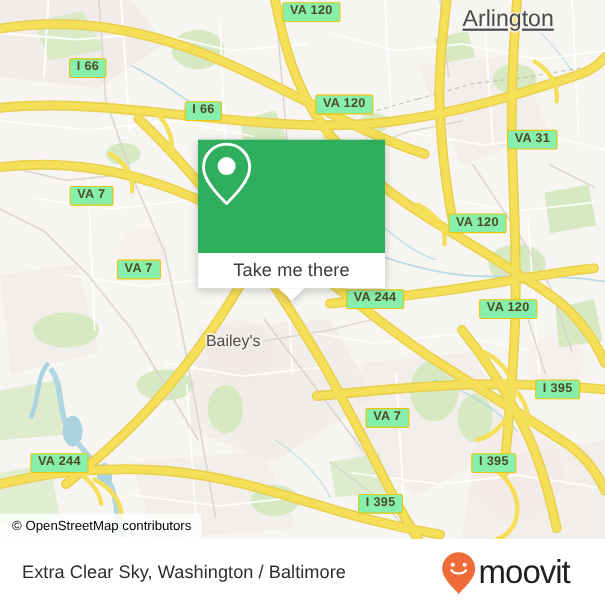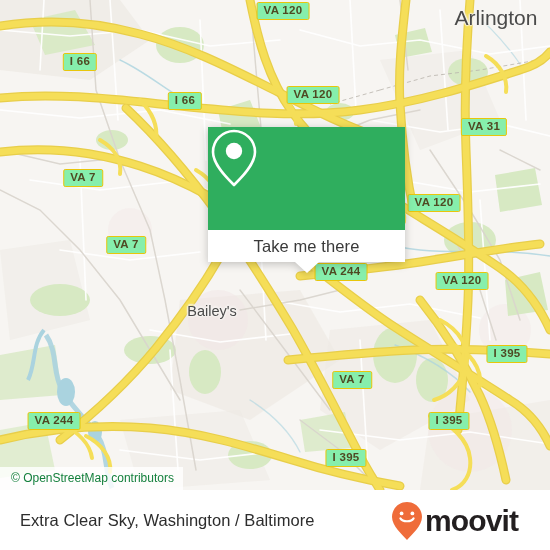--- a/index.html
+++ b/index.html
@@ -48,30 +48,30 @@
       0 1.4px 1.4px #f7f5f2, 0 -1.4px 1.4px #f7f5f2;
   }
   .place.city { font-size: 21px; }
   .place.town { font-size: 14.5px; line-height: 17px; }
 
   
   .attribution {
     position: absolute;
     left: 0; bottom: 0;
     background: rgba(255,255,255,0.80);
-    color: #15803d;
+    color: #000000;
     font-size: 12px;
     padding: 4px 9px 5px 11px;
   }
 
   
   .callout {
     position: absolute;
-    left: 208px; top: 127px;
-    width: 197px;
+    left: 180px; top: 127px;
+    width: 170px;
     filter: drop-shadow(0 2px 4px rgba(0,0,0,0.22));
   }
   .callout-top {
     height: 103px;
     background: #2fae5e;
     display: flex; align-items: center; justify-content: center;
   }
   .callout-bottom {
     height: 32px;
     background: #ffffff;
@@ -105,21 +105,21 @@
     border-top: 1px solid #ffffff;
   }
   .footer-title {
     font-size: 16.5px;
     color: #2d2d2d;
     letter-spacing: 0.05px;
   }
   .brand { display: flex; align-items: center; gap: 1px; }
   .brand-word {
     font-size: 30px;
-    font-weight: bold;
+    font-weight: normal;
     color: #231f20;
     letter-spacing: -0.9px;
     line-height: 30px;
   }
 </style>
 </head>
 <body>
 
 <div id="app">
 
@@ -275,21 +275,21 @@
         <path d="M62 424 C78 432 90 444 92 458"></path>
         <path d="M140 100 C152 112 158 126 156 140"></path>
         <path d="M270 88 C286 96 296 110 296 124"></path>
         <path d="M486 56 C500 64 508 78 506 92"></path>
         <path d="M380 186 C396 194 406 208 404 222"></path>
         <path d="M196 170 C210 178 218 190 216 204"></path>
         <path d="M100 140 C114 148 122 160 120 174"></path>
       </g>
     </svg>
 
-    <div class="place city" style="left:496px; top:18px;">Arlington</div>
+    <div class="place city" style="left:462px; top:18px;text-decoration:underline;">Arlington</div>
     <div class="place town" style="left:212px; top:311px;">Bailey's</div>
 
     <div class="shield" style="left:283px; top:11px;">VA 120</div>
     <div class="shield" style="left:80px; top:62px;">I 66</div>
     <div class="shield" style="left:185px; top:101px;">I 66</div>
     <div class="shield" style="left:313px; top:95px;">VA 120</div>
     <div class="shield" style="left:484px; top:127px;">VA 31</div>
     <div class="shield" style="left:83px; top:178px;">VA 7</div>
     <div class="shield" style="left:434px; top:203px;">VA 120</div>
     <div class="shield" style="left:126px; top:245px;">VA 7</div>

